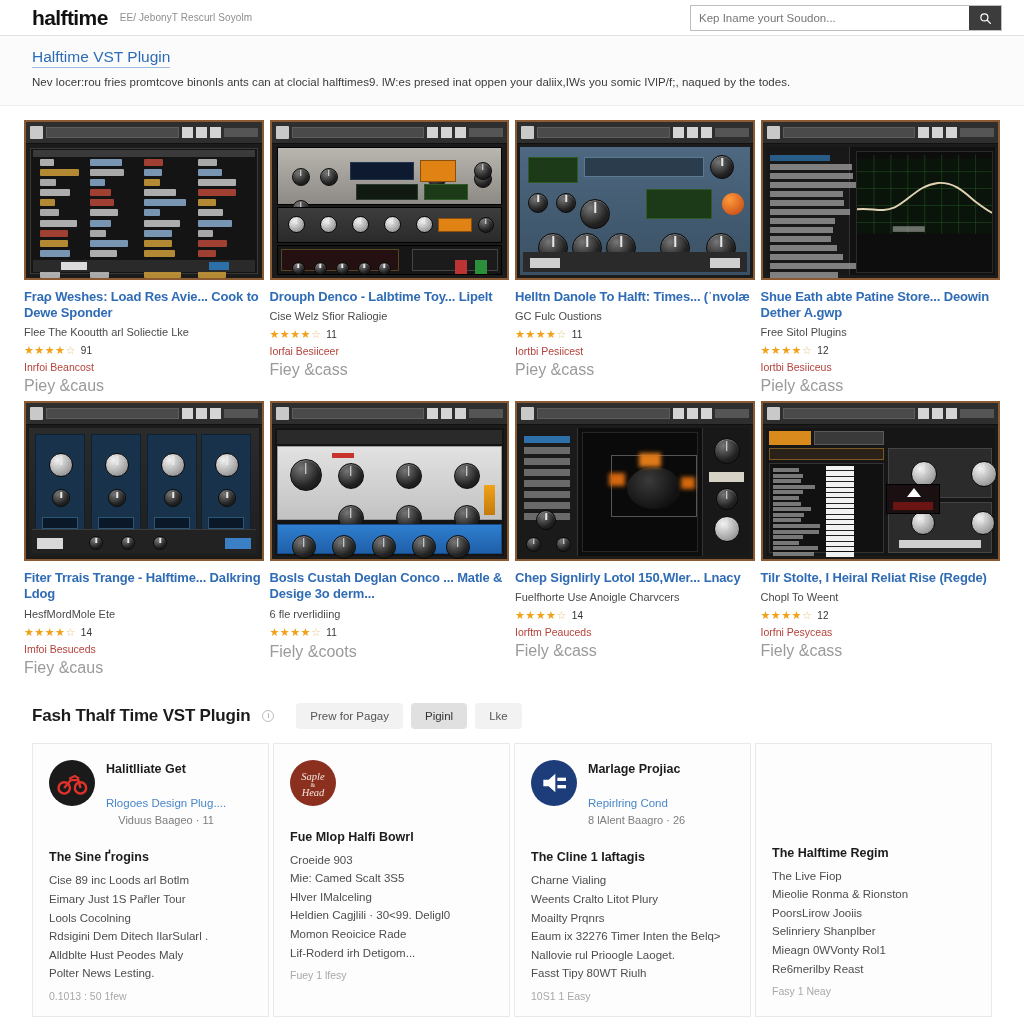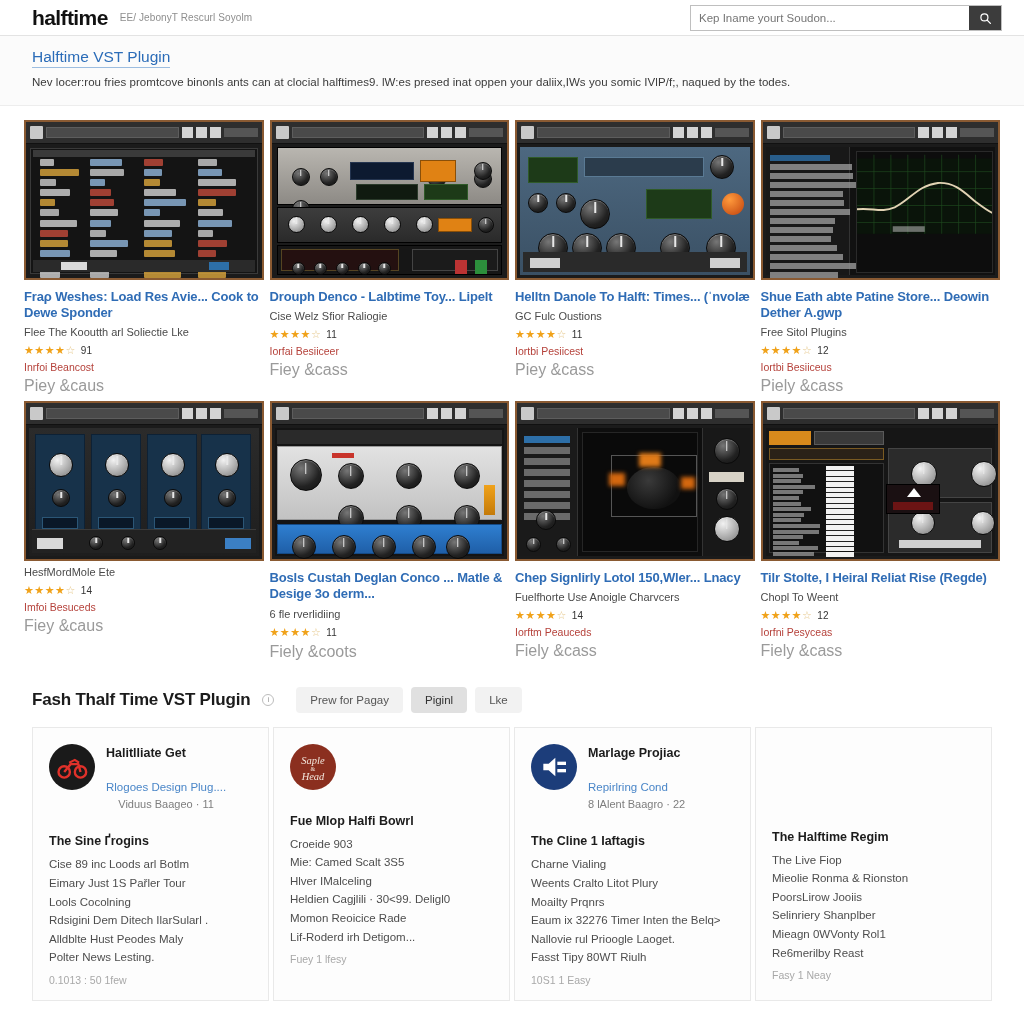--- a/index.html
+++ b/index.html
@@ -514,20 +514,21 @@
     </div>
     <div style="position:absolute;left:3px;bottom:3px;right:3px;height:24px;background:#222;border-top:1px solid #3a3a3a"></div>
     <div class="knob" style="left:60px;bottom:6px;width:14px;height:14px"></div>
     <div class="knob" style="left:92px;bottom:6px;width:14px;height:14px"></div>
     <div class="knob" style="left:124px;bottom:6px;width:14px;height:14px"></div>
     <div style="position:absolute;left:8px;bottom:7px;width:26px;height:11px;background:#d8d8d8"></div>
     <div style="position:absolute;right:8px;bottom:7px;width:26px;height:11px;background:#3b7fc4"></div>
   </div>
         </div>
     </div>
+    <div class="card-title">Fiter Trrais Trange - Halftime... Dalkring Ldog</div>
     <div class="card-sub">HesfMordMole Ete</div>
     <div class="rating-row">
       <span class="stars">★★★★<span class="star-empty">☆</span></span>
       <span class="rating-count">14</span>
     </div>
     <div class="card-price">Imfoi Besuceds</div>
     <div class="card-meta">Fiey  &amp;caus</div>
     </div>
     <div class="card">
     <div class="thumb">
@@ -766,21 +767,21 @@
       <div class="avatar" style="background:#1c3d7a">
             <svg viewBox="0 0 48 48" width="32" height="32">
       <path d="M8 19 h8 L26 10 v28 L16 29 H8 z" fill="#ffffff"></path>
       <rect x="29" y="16" width="13" height="5" fill="#ffffff"></rect>
       <rect x="29" y="27" width="13" height="5" fill="#ffffff"></rect>
     </svg>
           </div>
       <div class="p-headtext">
         <div class="p-name">Marlage Projiac</div>
         <div class="p-link">Repirlring Cond</div>
-        <div class="p-meta">8 lAlent Baagro · 22</div>
+        <div class="p-meta">8 lAlent Baagro · 26</div>
       </div>
     </div>
         <div class="p-body">
       <div class="p-title">The Cline 1 Iaftagis</div>
       <div class="p-line">Charne Vialing</div>
           <div class="p-line">Weents Cralto Litot Plury</div>
           <div class="p-line">Moailty Prqnrs</div>
           <div class="p-line">Eaum ix 32276 Timer Inten the Belq&gt;</div>
           <div class="p-line">Nallovie rul Prioogle Laoget.</div>
           <div class="p-line">Fasst Tipy 80WT Riulh</div>

